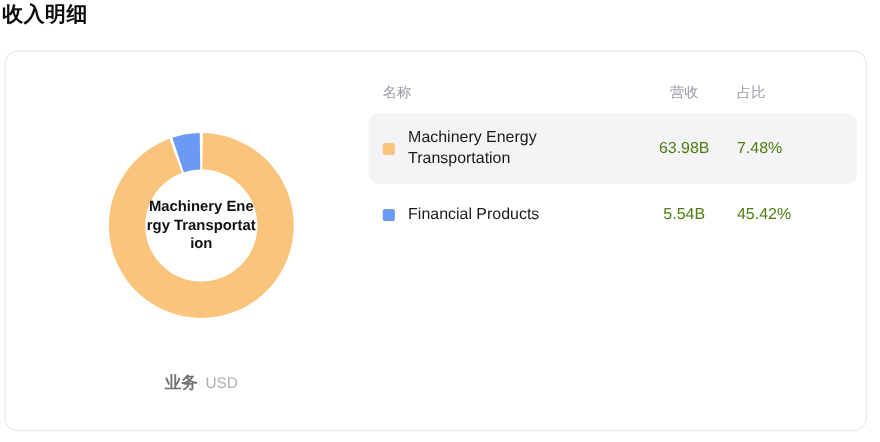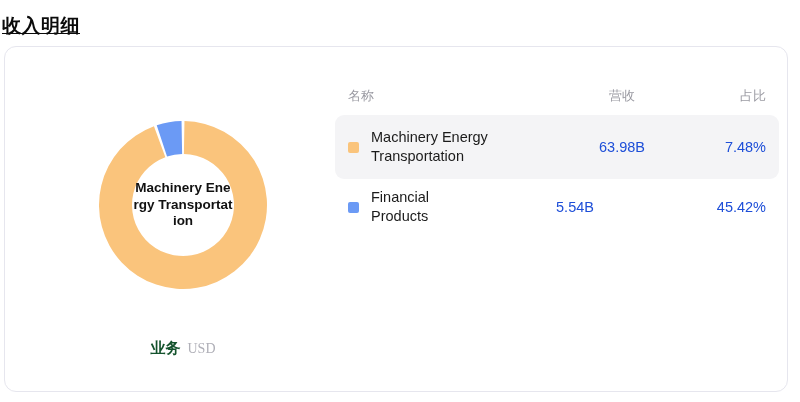--- a/index.html
+++ b/index.html
@@ -12,27 +12,26 @@
     height: 402px;
     position: relative;
     font-family: "Liberation Sans", "DejaVu Sans", sans-serif;
     overflow: hidden;
   }
 
   
   #page-title {
     position: absolute;
     left: 2px;
-    top: 14px;
+    top: 2px;
     font-size: 19px;
     font-weight: bold;
     color: #0b0b0b;
     letter-spacing: 0.5px;
     line-height: 24px;
-    text-decoration: underline;
   }
 
   
   #card {
     position: absolute;
     left: 4px;
     top: 46px;
     width: 784px;
     height: 346px;
     box-sizing: border-box;
@@ -78,34 +77,33 @@
     position: absolute;
     left: 90px;
     top: 292px;
     width: 176px;
     text-align: center;
     white-space: nowrap;
   }
   #donut-footer .f-main {
     font-size: 15px;
     font-weight: bold;
-    color: #14532d;
+    color: #737373;
   }
   #donut-footer .f-sub {
     font-size: 14px;
     color: #b0b0b8;
     margin-left: 7px;
-    font-family: Liberation Serif, serif;
   }
 
   
   #table {
     position: absolute;
     left: 330px;
-    top: 36px;
+    top: 24px;
     width: 444px;
   }
   .t-row {
     position: relative;
     display: flex;
     align-items: center;
     box-sizing: border-box;
     padding: 0 13px;
     border-radius: 9px;
   }
@@ -129,42 +127,41 @@
     align-items: center;
     min-width: 0;
     text-align: left;
   }
   .c-rev {
     flex: 0 0 96px;
     text-align: center;
   }
   .c-pct {
     flex: 0 0 96px;
-    text-align: right;
   }
   .swatch {
     flex: 0 0 auto;
     width: 11px;
     height: 11px;
     border-radius: 2px;
     margin-right: 12px;
   }
   .name-text {
     font-size: 14.5px;
     color: #1b1b1b;
     line-height: 19px;
     max-width: 180px;
   }
   .val-text {
     font-size: 14.5px;
-    color: #1d4ed8;
+    color: #4d7c0f;
   }
 
   #row-0 { height: 64px; }
-  #row-1 { height: 56px; gap: 47px; }
+  #row-1 { height: 56px; }
 </style>
 </head>
 <body>
 
 <div id="page-title">收入明细</div>
 
 <div id="card">
 
   <div id="donut-wrap">
     <svg id="donut-svg" viewBox="0 0 176 176">

